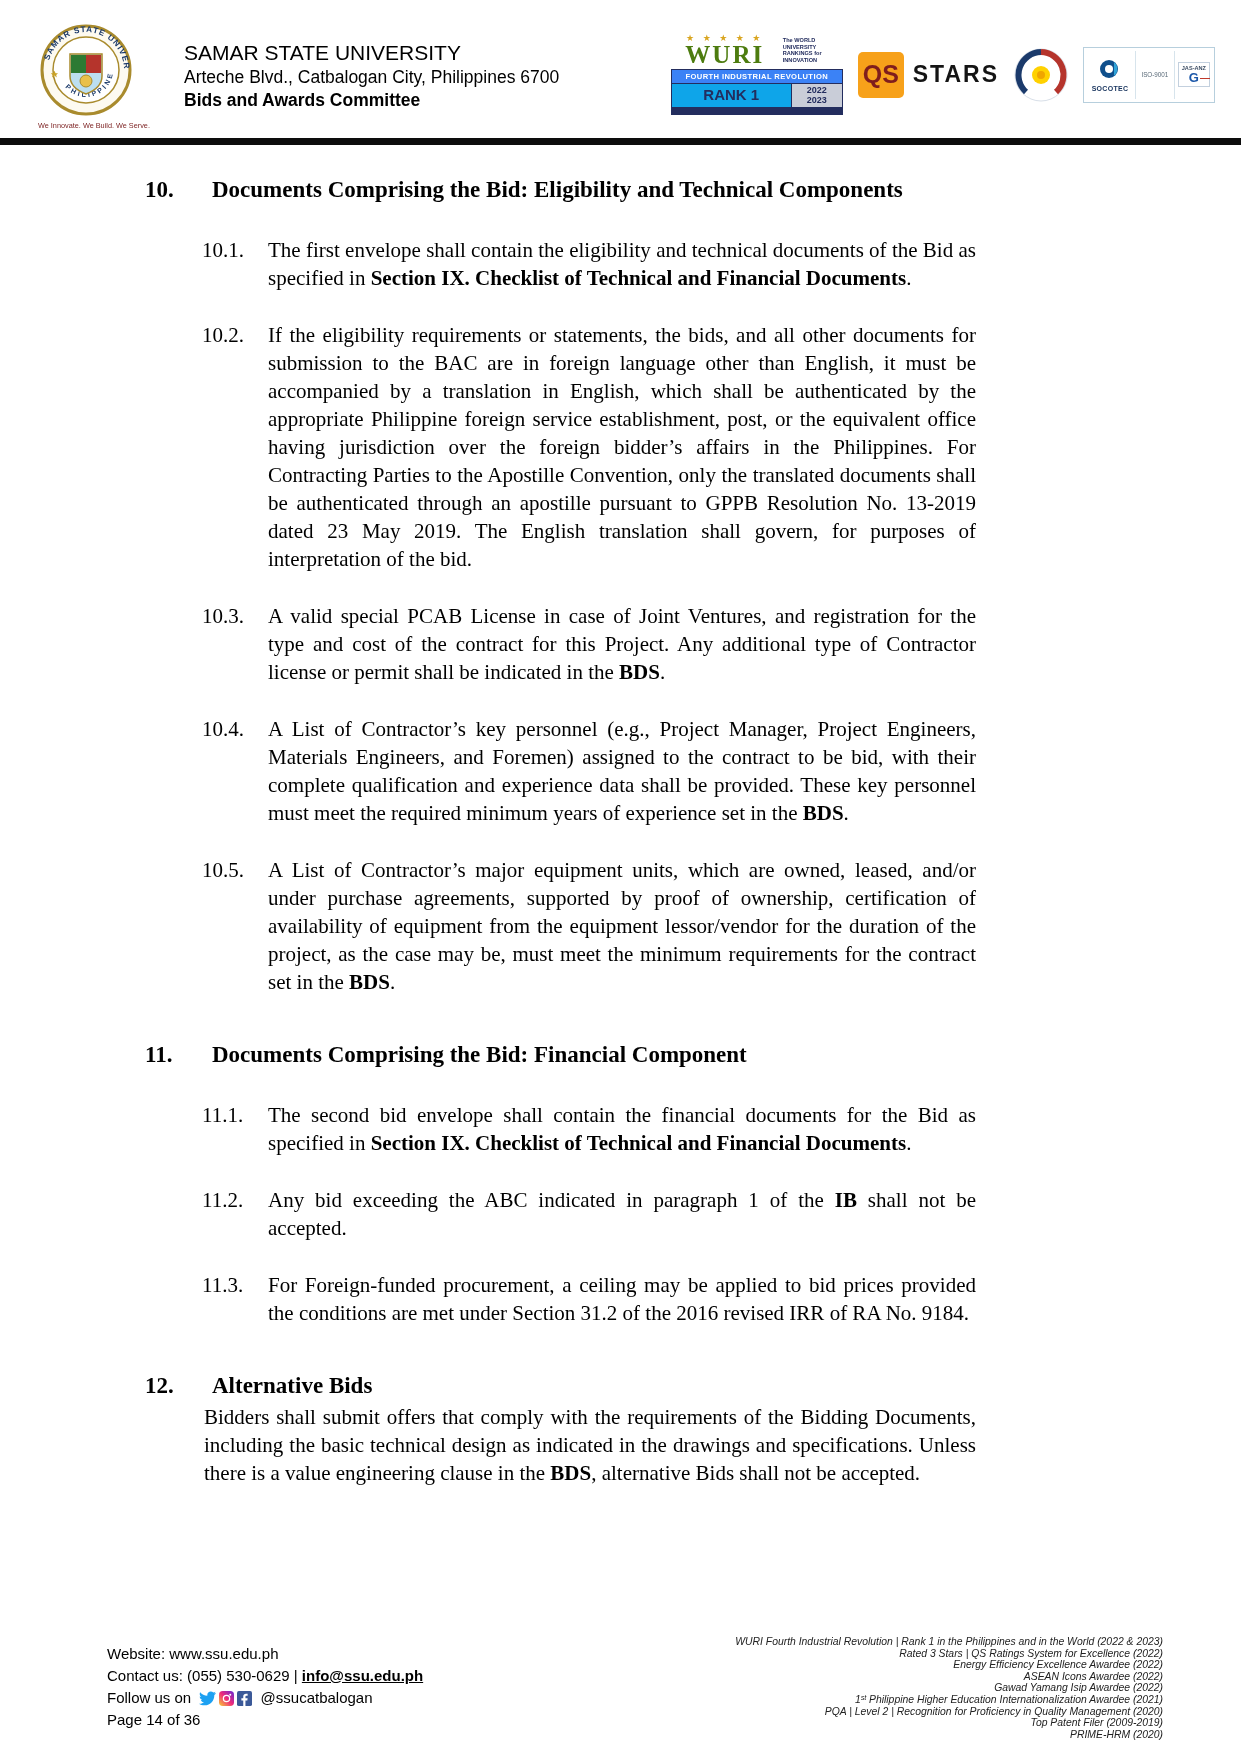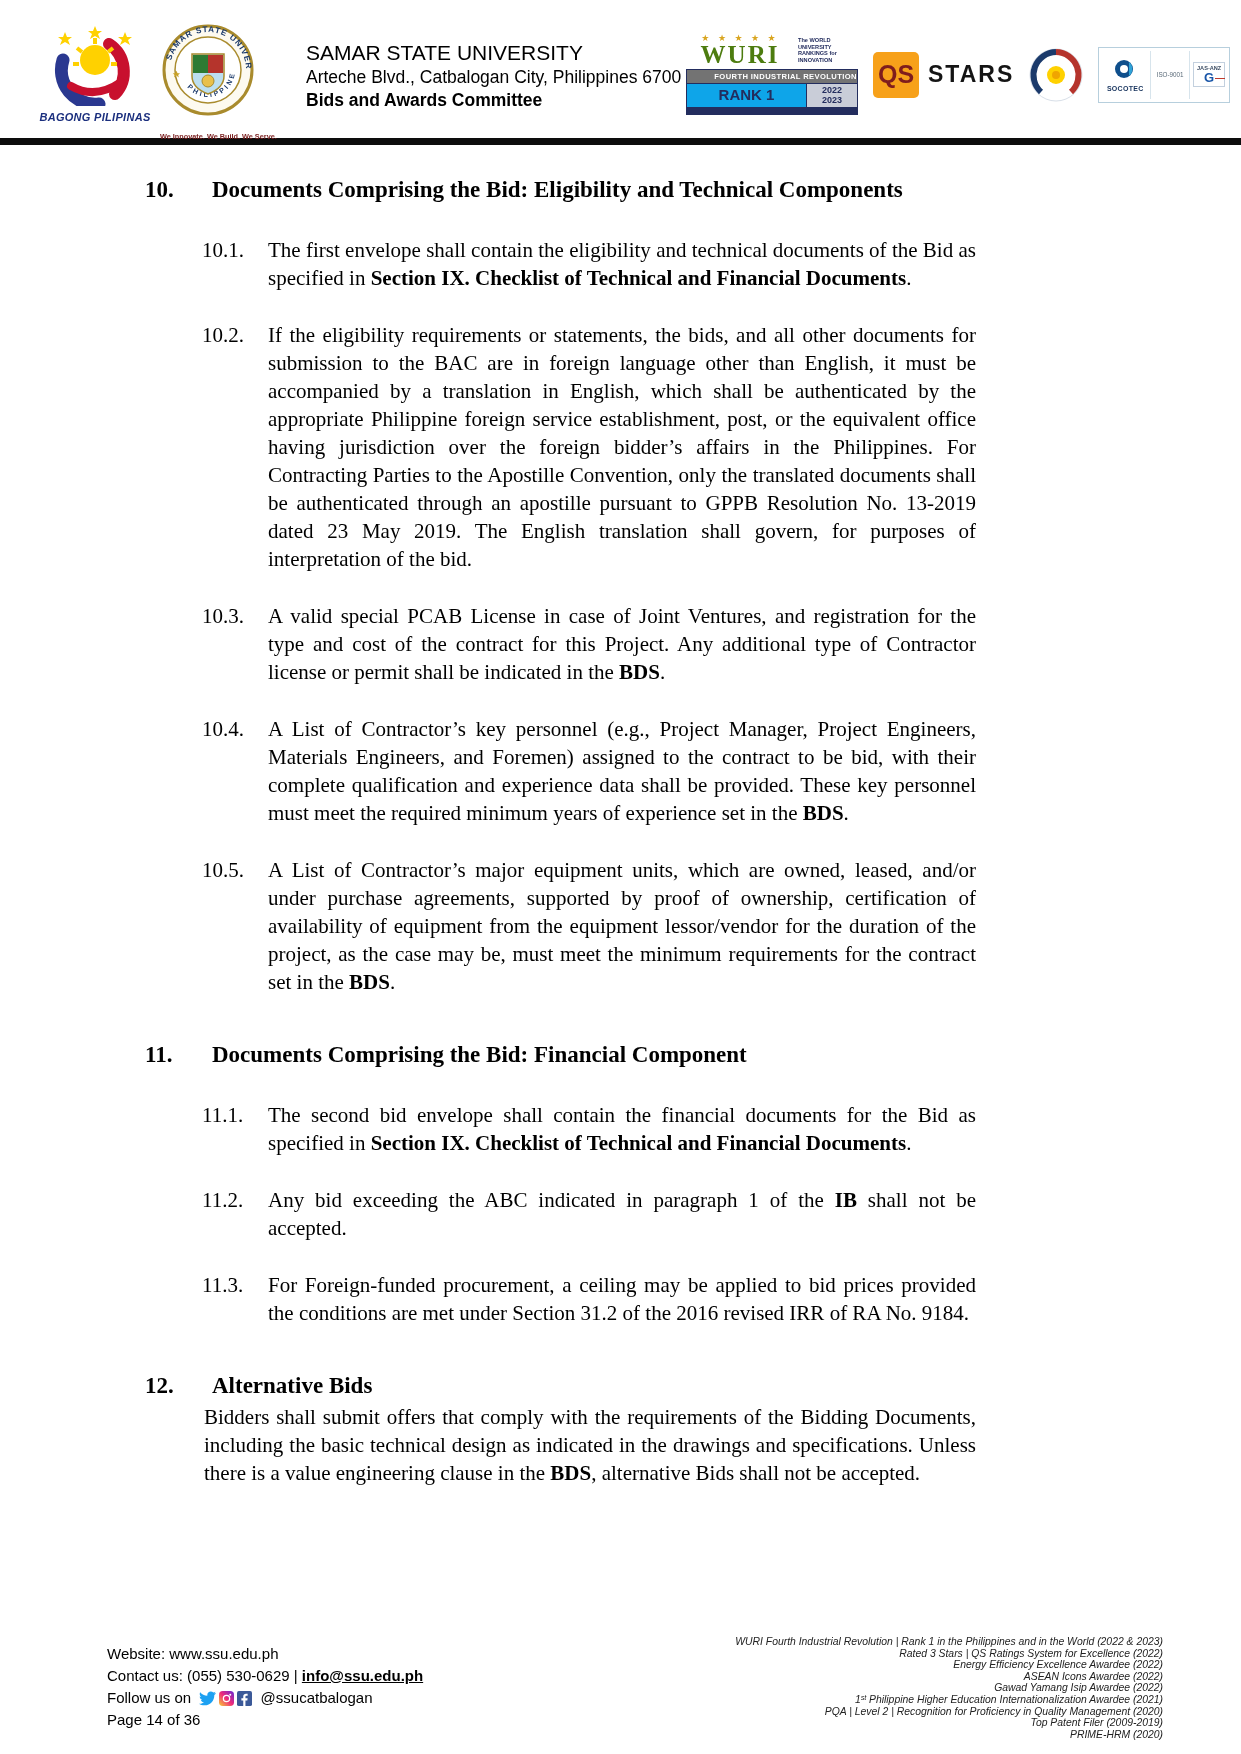--- a/index.html
+++ b/index.html
@@ -9,39 +9,39 @@
     background:#ffffff; color:#000;
     font-family:"Liberation Serif", serif; overflow:hidden;
   }
 
   
   header { display:flex; align-items:flex-start; padding:24px 26px 0 34px; height:138px; }
   .bp-wrap { width:122px; text-align:center; flex:none; }
   .bp-label { font-family:"Liberation Sans",sans-serif; font-weight:bold; font-style:italic;
               font-size:11px; color:#1b2f7e; letter-spacing:.3px; margin-top:1px; }
   .seal-wrap { width:96px; text-align:center; flex:none; margin-left:4px; }
-  .seal-motto { font-family:"Liberation Sans",sans-serif; font-weight:bold; font-size:7.3px;
-                color:#7b1f1f; margin-top:12px; white-space:nowrap; }
+  .seal-motto { font-family:"Liberation Sans",sans-serif; font-weight:normal; font-size:7.3px;
+                color:#7b1f1f; margin-top:1px; white-space:nowrap; }
   .h-text { margin-left:50px; padding-top:16px; font-family:"Liberation Sans",sans-serif; flex:none; width:380px;}
   .h-univ { font-size:21px; line-height:26px; }
   .h-addr { font-size:17.5px; line-height:23px; }
   .h-comm { font-size:17.5px; line-height:23px; font-weight:bold; }
   .badges { display:flex; align-items:center; gap:15px; margin-left:auto; padding-top:10px; }
 
   
   .wuri { width:172px; font-family:"Liberation Sans",sans-serif; flex:none; }
   .wuri-top { display:flex; align-items:flex-start; padding-bottom:2px; }
   .wuri-left { width:108px; text-align:center; }
   .wuri-stars { color:#d9a520; font-size:9px; letter-spacing:3px; line-height:9px; }
   .wuri-name { font-family:"Liberation Serif",serif; font-weight:bold; color:#4d7c0f;
                font-size:25px; line-height:24px; letter-spacing:2px; }
   .wuri-tag { font-size:5.6px; color:#232d5e; line-height:6.6px; font-weight:bold;
               padding:3px 0 0 4px; width:60px; }
-  .wuri-band { background:#737373; color:#fff; font-size:7.6px; font-weight:bold;
-               text-align:right; padding:2px 0; letter-spacing:.4px; border:1px solid #232d5e; }
+  .wuri-band { background:#3b82f6; color:#fff; font-size:7.6px; font-weight:bold;
+               text-align:center; padding:2px 0; letter-spacing:.4px; border:1px solid #232d5e; }
   .wuri-rank-row { display:flex; border:1px solid #232d5e; border-top:none; }
   .wuri-rank { background:#0ea5e9; color:#232d5e; font-weight:bold; font-size:15px; flex:1;
                text-align:center; padding:2px 0 1px; border-right:1px solid #232d5e; }
   .wuri-years { background:#c9cdd8; color:#232d5e; font-size:9px; font-weight:bold;
                 width:50px; text-align:center; line-height:9.5px; padding:2px 0; }
   .wuri-strip { height:7px; background:#232d5e; border:1px solid #232d5e; border-top:none; }
 
   
   .qs { display:flex; align-items:center; gap:9px; flex:none; }
   .qs-mark { width:46px; height:46px; background:#f7a11a; border-radius:5px; color:#7f1d1d;
@@ -87,39 +87,20 @@
              font-family:"Liberation Sans",sans-serif; font-style:italic; font-size:10.4px;
              line-height:11.6px; color:#222; }
 </style>
 </head>
 <body>
 
 <div class="page">
 
   <header>
 
-    <div class="bp-wrap">
-      <svg width="104" height="82" viewBox="0 0 104 82">
-        <polygon points="22,8 24,13 29,13 25,16 27,21 22,18 17,21 19,16 15,13 20,13" fill="#ffd100"></polygon>
-        <polygon points="52,2 54,7 59,7 55,10 57,15 52,12 47,15 49,10 45,7 50,7" fill="#ffd100"></polygon>
-        <polygon points="82,8 84,13 89,13 85,16 87,21 82,18 77,21 79,16 75,13 80,13" fill="#ffd100"></polygon>
-        <path d="M20,36 A34,34 0 0 0 56,80" fill="none" stroke="#2a3890" stroke-width="13" stroke-linecap="round"></path>
-        <path d="M66,20 A33,33 0 0 1 72,70" fill="none" stroke="#c8102e" stroke-width="12" stroke-linecap="round"></path>
-        <path d="M28,62 Q52,76 78,58" fill="none" stroke="#c8102e" stroke-width="8" stroke-linecap="round"></path>
-        <circle cx="52" cy="36" r="15" fill="#ffd100"></circle>
-        <g stroke="#ffd100" stroke-width="4">
-          <line x1="52" y1="14" x2="52" y2="20"></line>
-            <line x1="34" y1="24" x2="39" y2="28"></line>
-          <line x1="70" y1="24" x2="65" y2="28"></line>
-            <line x1="30" y1="40" x2="36" y2="40"></line>
-          <line x1="74" y1="40" x2="68" y2="40"></line>
-        </g>
-      </svg>
-      <div class="bp-label">BAGONG PILIPINAS</div>
-    </div>
 
     <div class="seal-wrap">
       <svg width="92" height="92" viewBox="0 0 92 92">
         <circle cx="46" cy="46" r="44" fill="#fdfaf0" stroke="#a98b2d" stroke-width="3"></circle>
         <circle cx="46" cy="46" r="33" fill="#ffffff" stroke="#a98b2d" stroke-width="1.5"></circle>
         <defs>
           <path id="topArc" d="M46,46 m-38,0 a38,38 0 1 1 76,0"></path>
           <path id="botArc" d="M46,46 m-27,0 a27,27 0 0 0 54,0"></path>
         </defs>
         <text font-family="Liberation Sans, sans-serif" font-size="8.2" font-weight="bold" fill="#1b3a6b" letter-spacing="1">

